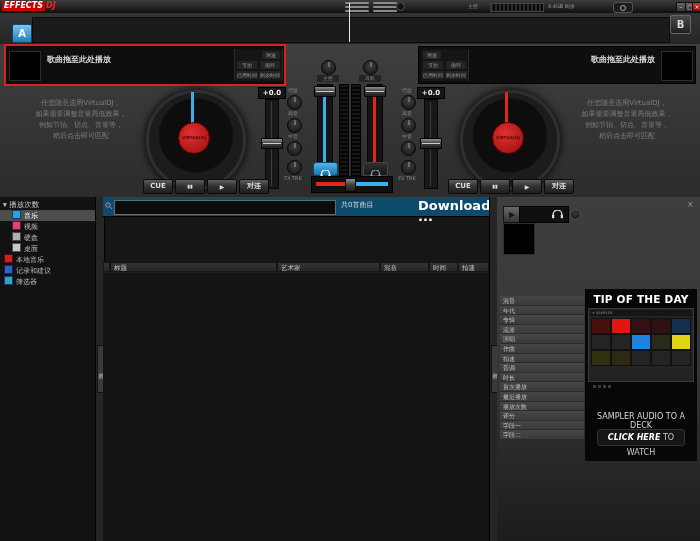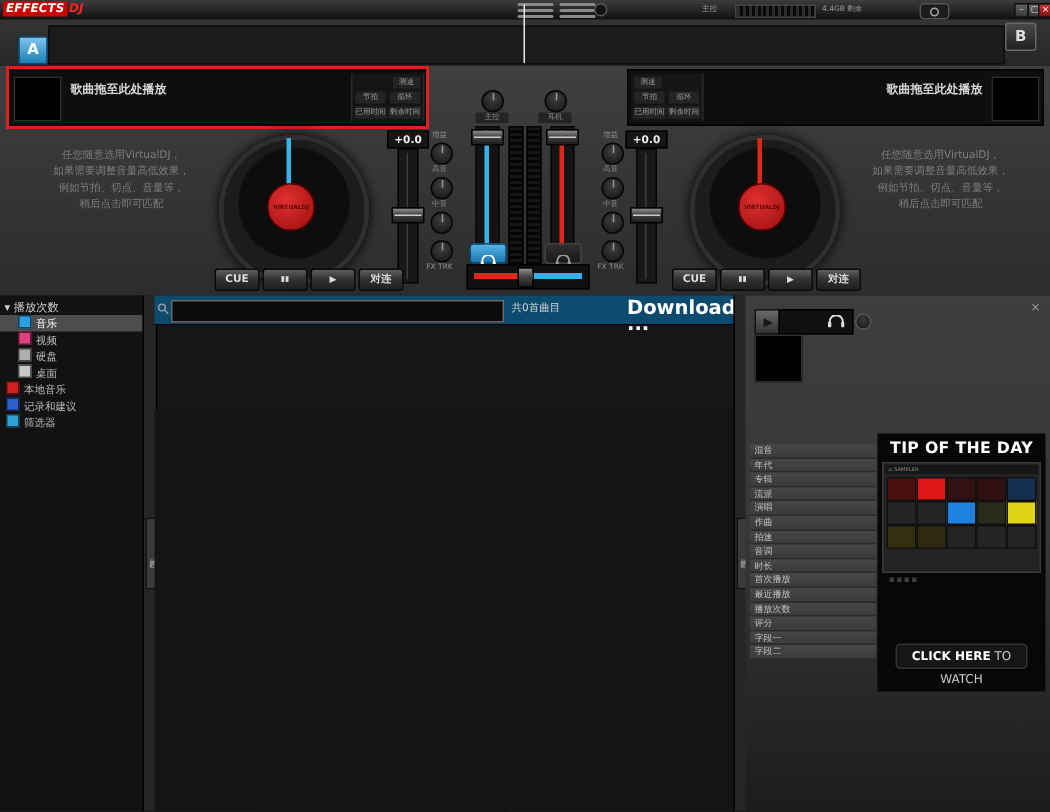--- a/index.html
+++ b/index.html
@@ -85,21 +85,21 @@
   .fieldrow{left:3px;width:84px;height:9.6px;background:linear-gradient(#464646,#3b3b3b);border-bottom:1px solid #2b2b2b;color:#c2c2c2;font-size:6px;line-height:9.6px;padding-left:3px;box-sizing:border-box;}
   .tip{left:88px;top:92px;width:112px;height:172px;background:#070707;}
   .tiptitle{left:0;top:4px;width:112px;color:#fff;font-size:10.5px;font-weight:800;text-align:center;letter-spacing:0.2px;}
   .tipimg{left:3px;top:19px;width:104px;height:72px;background:#232323;border:1px solid #3a3a3a;}
   .tipimghdr{left:1px;top:1px;width:100px;height:6px;background:#161616;color:#8a8a8a;font-size:3.5px;line-height:6px;padding-left:2px;}
   .pad{width:18px;height:14px;border:1px solid #111;}
   .tipdots i{display:inline-block;width:3px;height:3px;background:#3c3c3c;margin-right:2px;}
   .tiphead{left:0;top:110px;width:112px;color:#fff;font-size:9.5px;font-weight:800;text-align:center;}
   .tipsub{left:0;top:123px;width:112px;color:#d8d8d8;font-size:8px;text-align:center;}
   .tipcta{left:12px;top:140px;width:86px;height:15px;background:#161616;border:1px solid #333;border-radius:3px;color:#ccc;font-size:8px;text-align:center;line-height:15px;}
-  .tipcta b{color:#fff;}
+  .tipcta b{color:#fff;font-style:italic;}
 </style>
 </head>
 <body>
 
 <div id="app">
 
   <div class="abs titlebar">
     <div class="abs logo-v">EFFECTS</div>
     <div class="abs logo-dj">DJ</div>
     <div class="abs tb-bars" style="left:345px;top:2px;">
@@ -277,20 +277,28 @@
     <div class="abs btop">
       <svg class="abs" style="left:2px;top:5px;" width="8" height="8" viewBox="0 0 8 8">
           <circle cx="3" cy="3" r="2.2" stroke="#9a9a9a" fill="none" stroke-width="1"></circle>
           <line x1="4.8" y1="4.8" x2="7.2" y2="7.2" stroke="#9a9a9a" stroke-width="1"></line>
         </svg>
       <input class="abs searchbox" value="" style="">
       <div class="abs cnt" style="left:238px;top:3px;">共0首曲目</div>
       <div class="abs dl" style="left:315px;top:3px;">Downloading ...</div>
     </div>
 
+    <div class="abs thead">
+      <div class="abs th" style="left:0;width:7px;"></div>
+      <div class="abs th" style="left:7px;width:167px;">标题</div>
+      <div class="abs th" style="left:174px;width:103px;">艺术家</div>
+      <div class="abs th" style="left:277px;width:49px;">混音</div>
+      <div class="abs th" style="left:326px;width:29px;">时间</div>
+      <div class="abs th" style="left:355px;width:31px;">拍速</div>
+    </div>
     <div class="abs" style="left:103px;top:76px;width:386px;height:268px;background:#141414;"></div>
 
     <div class="abs splitter" style="left:489px;">
       <div class="abs splitgrip">侧边栏</div>
     </div>
 
     <div class="abs rpanel">
       <div class="abs closex">×</div>
       <div class="abs playbtn">▶</div>
       <div class="abs darkbar">
@@ -335,17 +343,18 @@
             <div class="abs pad" style="left: 60px; top: 16px; background: rgb(42, 42, 26);"></div>
             <div class="abs pad" style="left: 80px; top: 16px; background: rgb(224, 212, 20);"></div>
             <div class="abs pad" style="left: 0px; top: 32px; background: rgb(51, 48, 15);"></div>
             <div class="abs pad" style="left: 20px; top: 32px; background: rgb(46, 42, 18);"></div>
             <div class="abs pad" style="left: 40px; top: 32px; background: rgb(36, 36, 36);"></div>
             <div class="abs pad" style="left: 60px; top: 32px; background: rgb(36, 36, 36);"></div>
             <div class="abs pad" style="left: 80px; top: 32px; background: rgb(36, 36, 36);"></div>
           </div>
           <div class="abs tipdots" style="left:4px;top:64px;"><i></i><i></i><i></i><i></i></div>
         </div>
+        <div class="abs tipsub">SAMPLER AUDIO TO A DECK</div>
         <div class="abs tipcta"><b>CLICK HERE</b><span> TO WATCH</span></div>
       </div>
     </div>
   </div>
 </div>
 
 </body></html>

